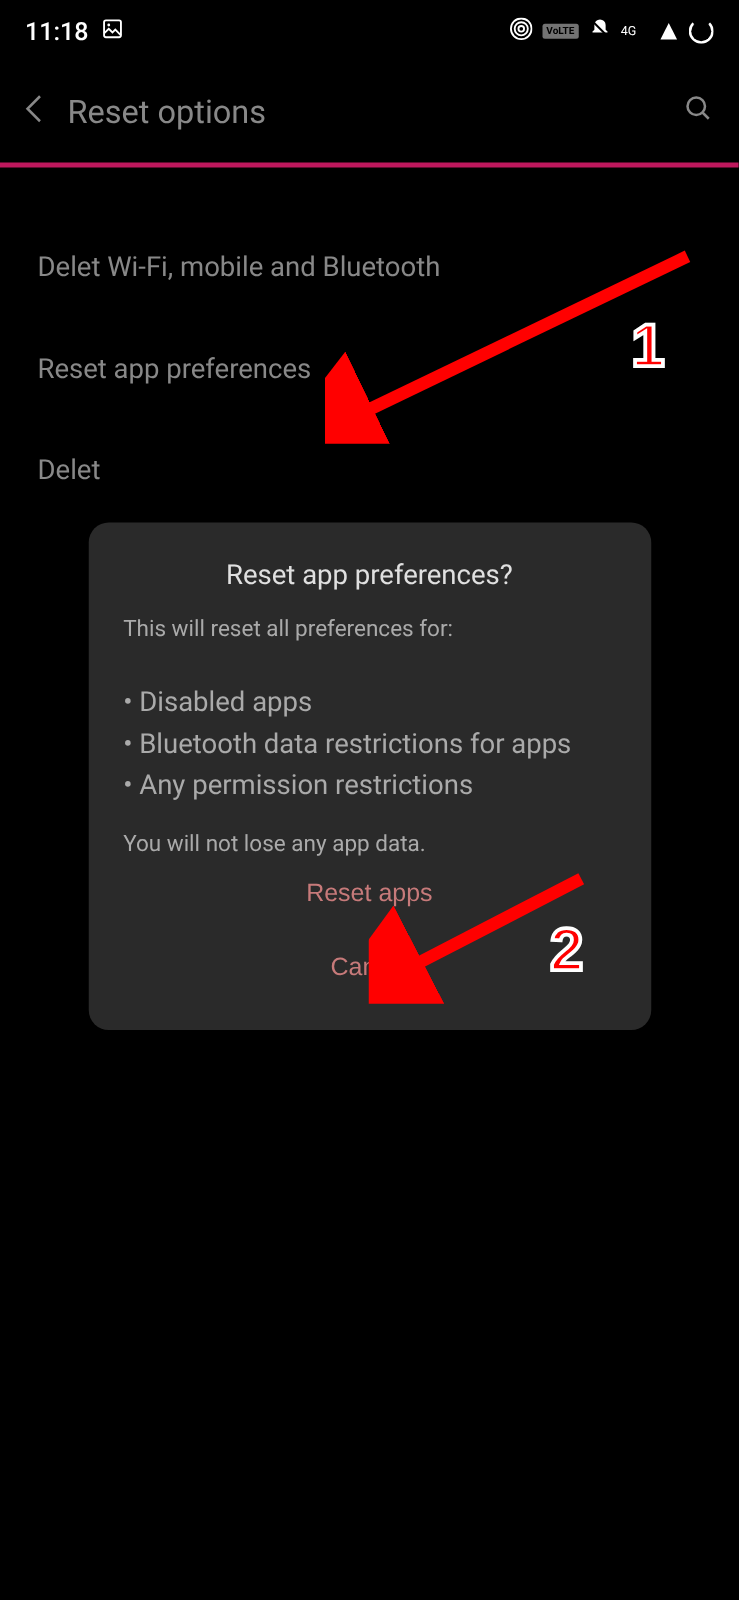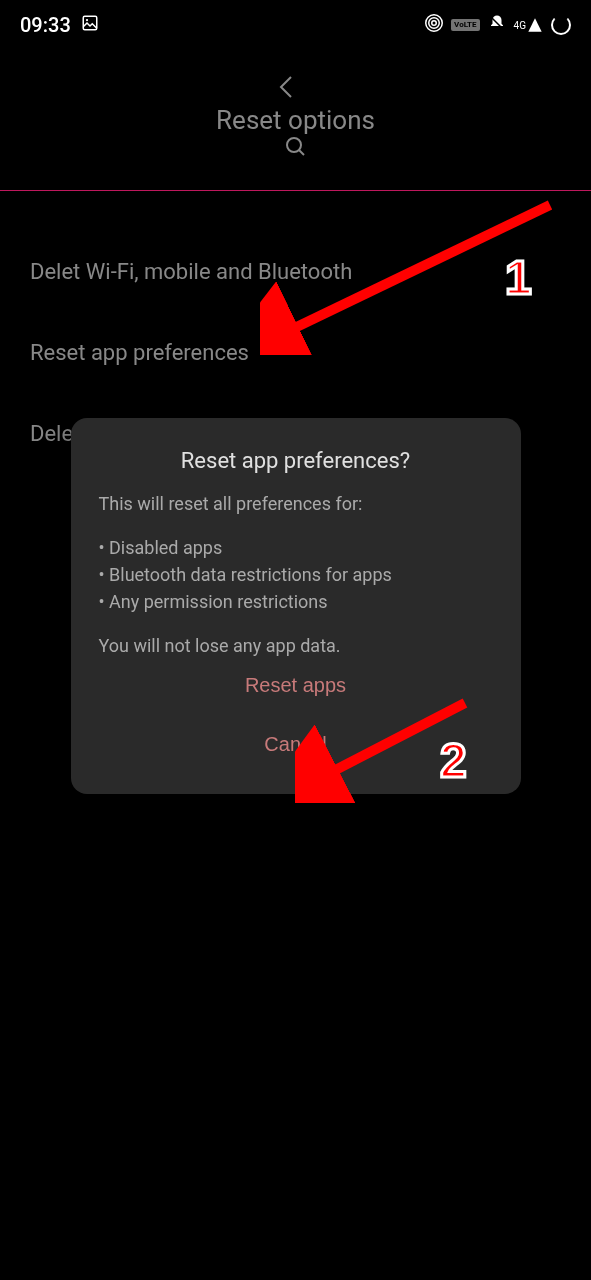--- a/index.html
+++ b/index.html
@@ -39,22 +39,21 @@
       gap: 8px;
     }
     .status-icon {
       color: #ffffff;
       font-size: 16px;
     }
     .header {
       display: flex;
       align-items: center;
       padding: 25px 20px;
-      border-bottom: 1px solid #be185d;
-      flex-direction: column;
+      border-bottom: 4px solid #be185d;
     }
     .back-icon {
       color: #888;
       font-size: 24px;
       margin-right: 20px;
     }
     .header-title {
       color: #888;
       font-size: 26px;
       flex: 1;
@@ -92,25 +91,25 @@
     .dialog-title {
       color: #e0e0e0;
       font-size: 22px;
       text-align: center;
       margin-bottom: 20px;
       font-weight: 400;
     }
     .dialog-subtitle {
       color: #aaa;
       font-size: 18px;
-      margin-bottom: 20px;
+      margin-bottom: 32px;
     }
     .dialog-list {
       color: #aaa;
-      font-size: 18px;
+      font-size: 22px;
       margin-bottom: 20px;
     }
     .dialog-list-item {
       line-height: 1.5;
     }
     .dialog-note {
       color: #aaa;
       font-size: 18px;
     }
     .dialog-button {
@@ -169,21 +168,21 @@
       border: 2px solid #fff;
       border-top-color: transparent;
       border-radius: 50%;
     }
   </style>
 </head>
 <body>
 
 <div class="status-bar">
   <div class="status-left">
-    <span class="status-time">09:33</span>
+    <span class="status-time">11:18</span>
     <span class="status-icon">
       <svg width="18" height="18" viewBox="0 0 24 24" fill="#fff">
           <rect x="3" y="3" width="18" height="18" rx="2" fill="none" stroke="#fff" stroke-width="2"></rect>
           <circle cx="8" cy="8" r="1.5" fill="#fff"></circle>
           <path d="M3 17l5-5 4 4 3-3 6 6" fill="none" stroke="#fff" stroke-width="2"></path>
         </svg>
     </span>
   </div>
   <div class="status-right">
     <span class="status-icon">
@@ -193,21 +192,21 @@
           <circle cx="12" cy="12" r="11"></circle>
         </svg>
     </span>
     <span class="volte-badge">VoLTE</span>
     <span class="status-icon">
       <svg width="18" height="18" viewBox="0 0 24 24" fill="#fff">
           <path d="M12 2a6 6 0 00-6 6v5l-2 2v1h16v-1l-2-2V8a6 6 0 00-6-6z"></path>
           <line x1="4" y1="4" x2="20" y2="20" stroke="#000" stroke-width="2"></line>
         </svg>
     </span>
-    <span class="status-icon" style="font-size:10px;display:flex;align-items:center;gap:1px">
+    <span class="status-icon" style="font-size:10px;display:flex;align-items:center;gap:18px">
       <span>4G</span>
       <svg width="16" height="16" viewBox="0 0 24 24" fill="#fff">
           <path d="M2 22h20L12 2z"></path>
         </svg>
     </span>
     <span class="spinner"></span>
   </div>
 </div>
 
 <div class="header">

